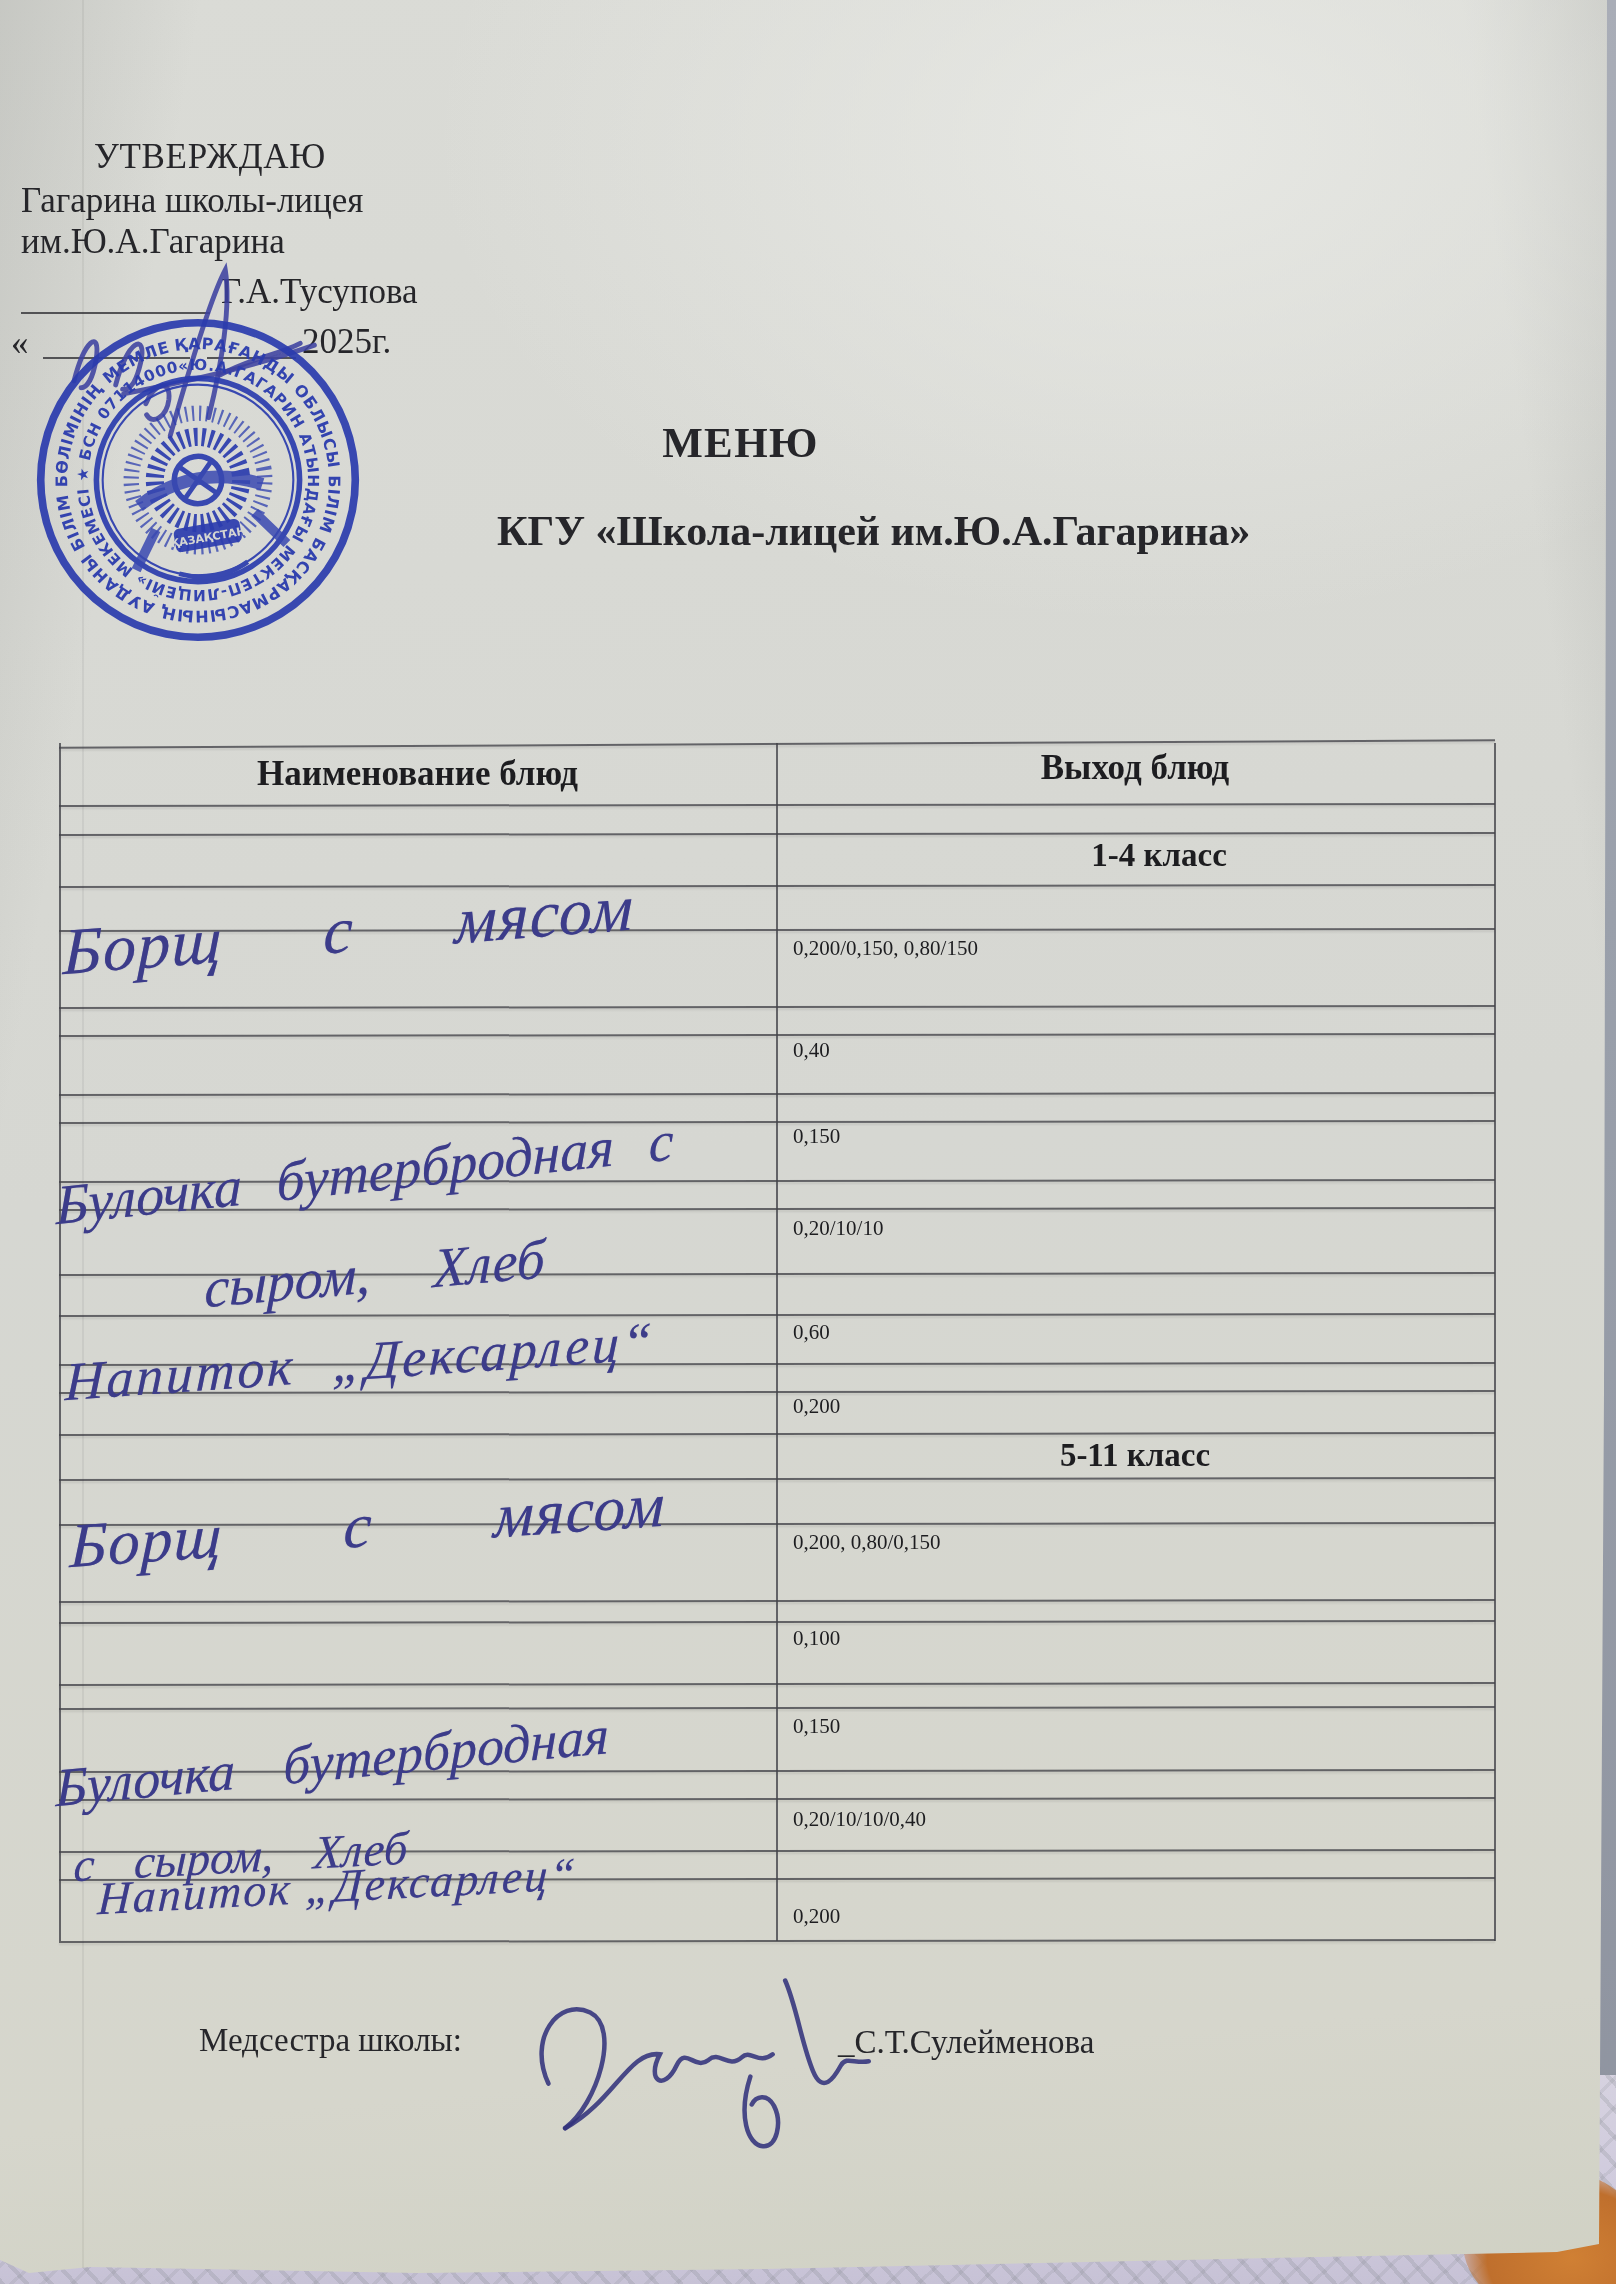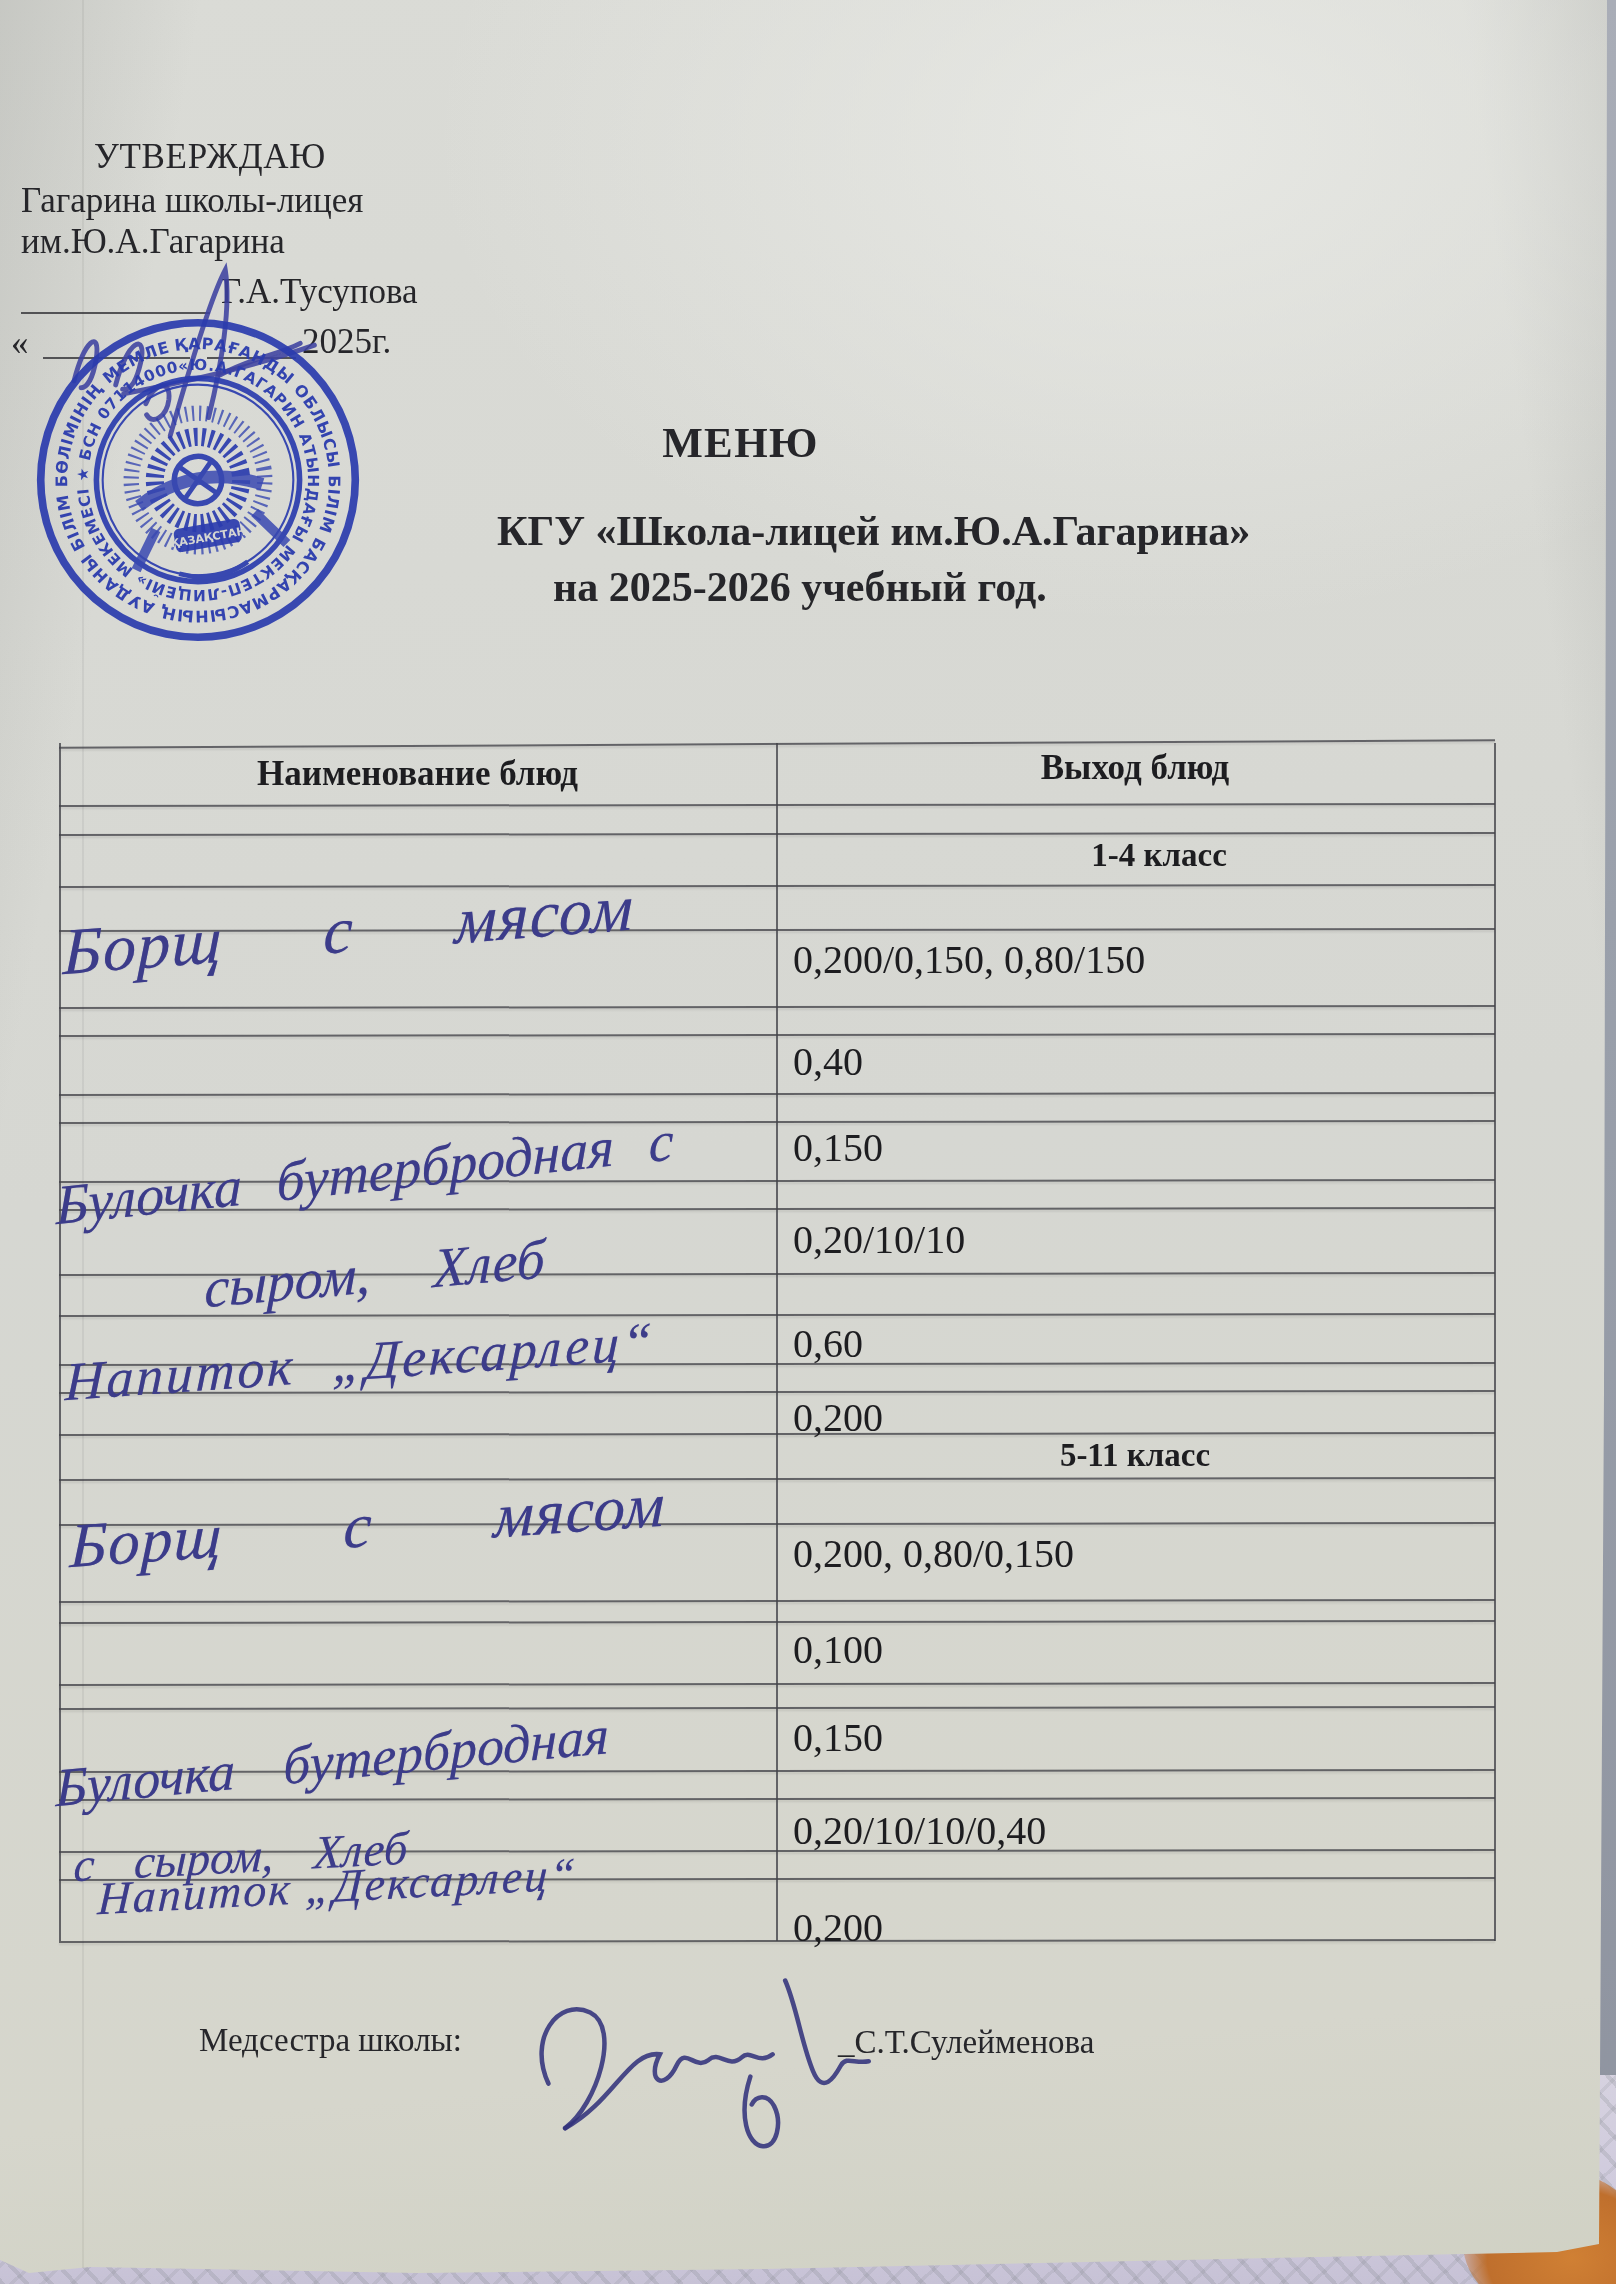--- a/index.html
+++ b/index.html
@@ -25,21 +25,21 @@
   #crease{position:absolute;left:82px;top:0;width:2.1px;height:2269px;background:rgba(60,60,60,.07);}
   .t{position:absolute;white-space:nowrap;color:#26262a;line-height:1.08;}
   .b{font-weight:bold;}
   .ctr{text-align:center;}
   .ul{position:absolute;height:2.1px;background:#3c3c40;opacity:.85;}
   
   .hl{position:absolute;left:59px;width:1436px;height:2.1px;background:#434349;opacity:.78;
       box-shadow:0 2.1px 2.1px rgba(40,40,40,.14);transform:rotate(-.08deg);}
   .vl{position:absolute;top:743px;width:2.1px;height:1198px;background:#434349;opacity:.78;}
   .cell{position:absolute;color:#1d1d20;}
-  .val{left:793px;font-size:40px;}
+  .val{left:793px;font-size:21px;}
   
   .hw{position:absolute;color:#3c3c8a;font-style:italic;white-space:nowrap;line-height:1;
       font-family:"Liberation Serif",serif;transform-origin:left top;
       text-shadow:0 0 0.7px rgba(60,60,138,.55);}
   svg{position:absolute;overflow:visible;}
   .sig-stroke{fill:none;stroke:#3d42a0;stroke-width:7;stroke-linecap:round;opacity:.88;}
   .stamp-blue{color:#2b3cae;}
 </style>
 </head>
 <body>
@@ -96,21 +96,20 @@
       <text font-family="DejaVu Sans, sans-serif" font-size="23" font-weight="bold" fill="#2b3cae" letter-spacing="1" opacity=".95">
         <textPath href="#ringO">ҚАРАҒАНДЫ ОБЛЫСЫ БІЛІМ БАСҚАРМАСЫНЫҢ АУДАНЫ БІЛІМ БӨЛІМІНІҢ МЕМЛЕКЕТТІК КОММУНАЛДЫҚ</textPath>
       </text>
       <text font-family="DejaVu Sans, sans-serif" font-size="22" font-weight="bold" fill="#2b3cae" letter-spacing="1" opacity=".95">
         <textPath href="#ringI">«Ю.А.ГАГАРИН АТЫНДАҒЫ МЕКТЕП-ЛИЦЕЙІ» МЕКЕМЕСІ ★ БСН 071140001030 ★</textPath>
       </text>
     </svg>
 
     <div class="t b ctr" style="left:612px;top:420px;width:257px;font-size:43px;letter-spacing:1.4px;">МЕНЮ</div>
     <div class="t b" style="left:497px;top:509px;font-size:42px;">КГУ «Школа-лицей им.Ю.А.Гагарина»</div>
-    <div class="t b" style="left:553px;top:565px;font-size:42px;">на 2025-2026 учебный год.</div>
 
     <div>
       <div class="hl" style="top:743px;transform:rotate(-.3deg);"></div>
       <div class="hl" style="top:804px;"></div>
       <div class="hl" style="top:833px;"></div>
       <div class="hl" style="top:885px;"></div>
       <div class="hl" style="top:929px;"></div>
       <div class="hl" style="top:1006px;"></div>
       <div class="hl" style="top:1034px;"></div>
       <div class="hl" style="top:1093px;"></div>

